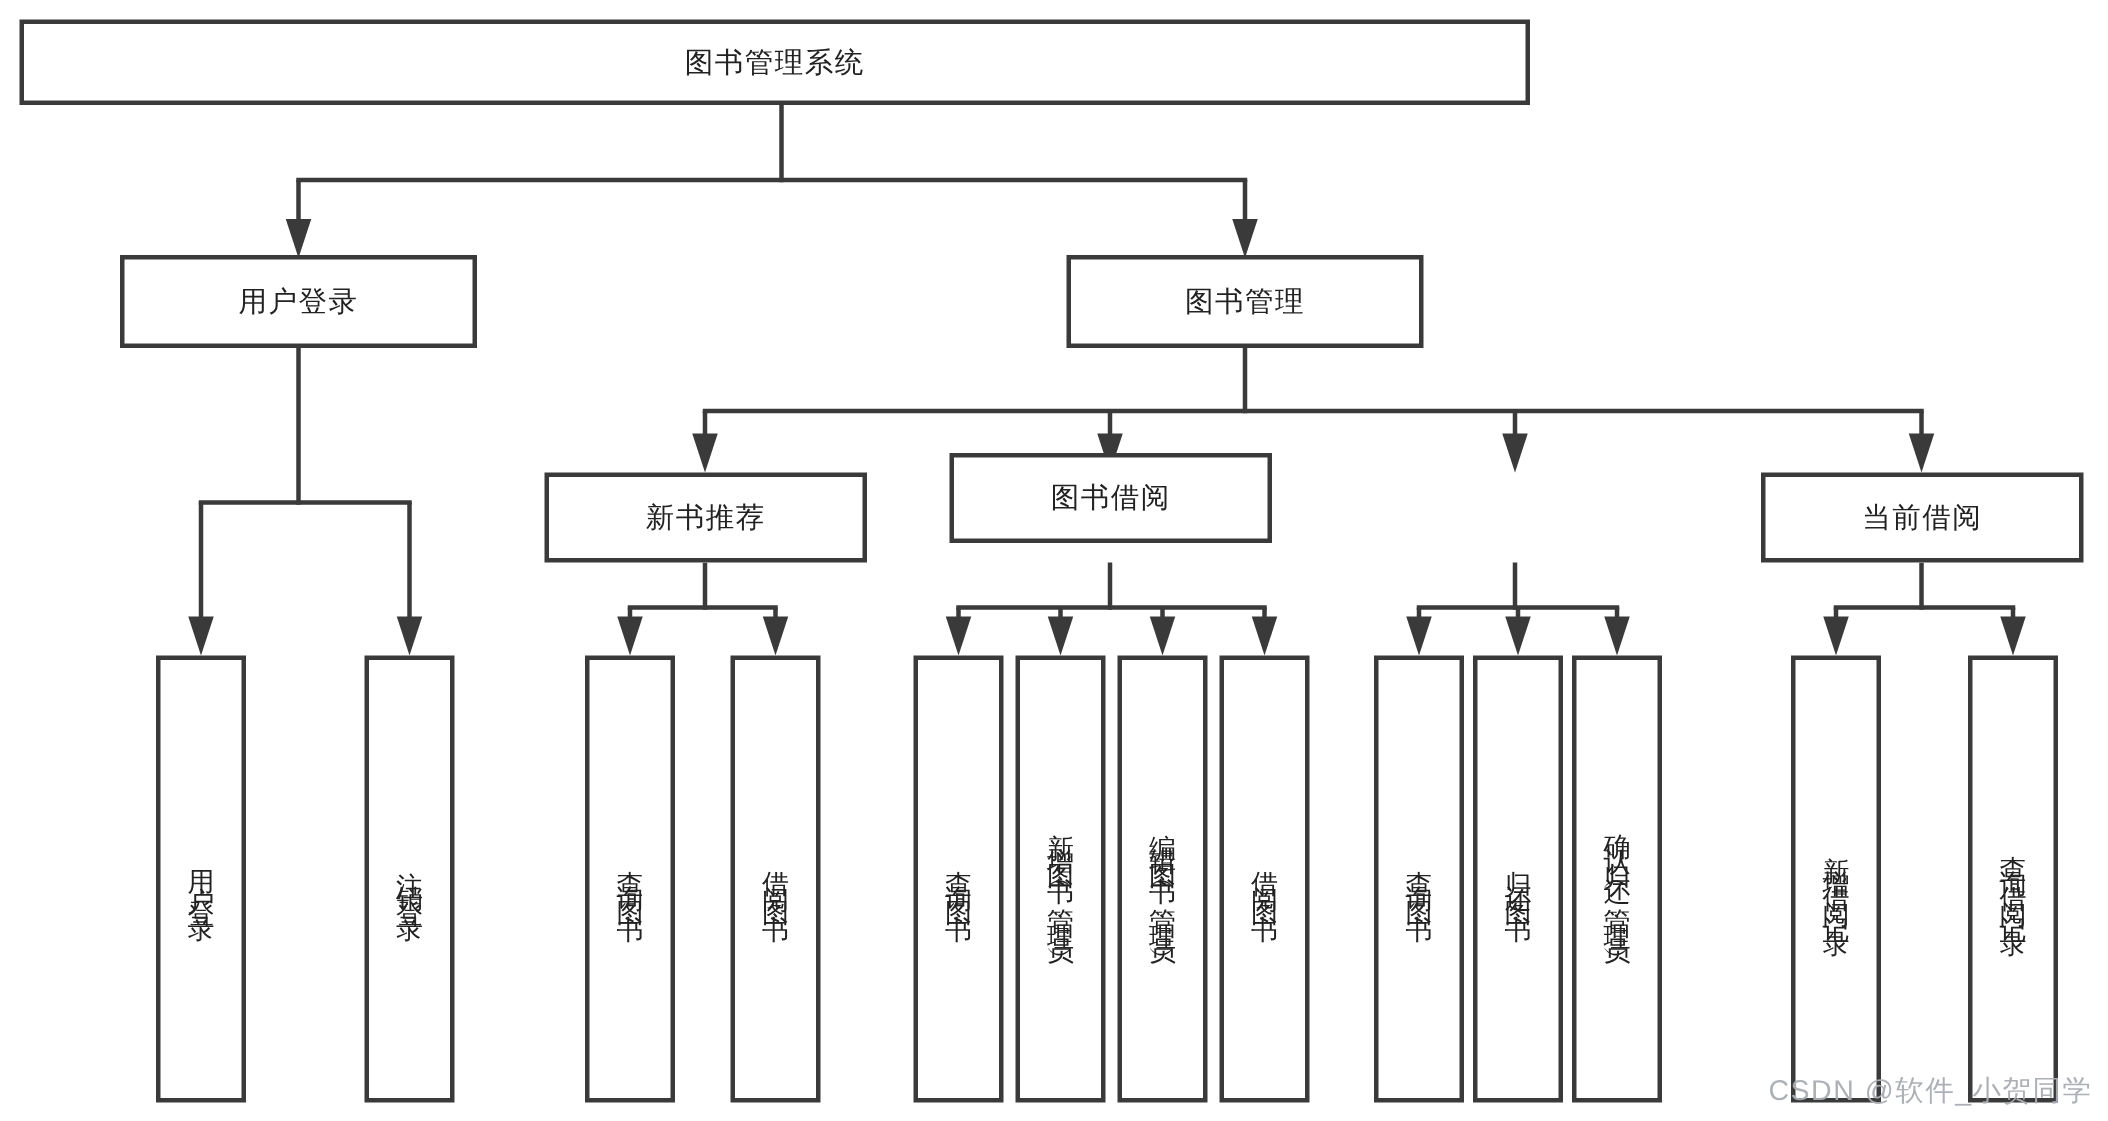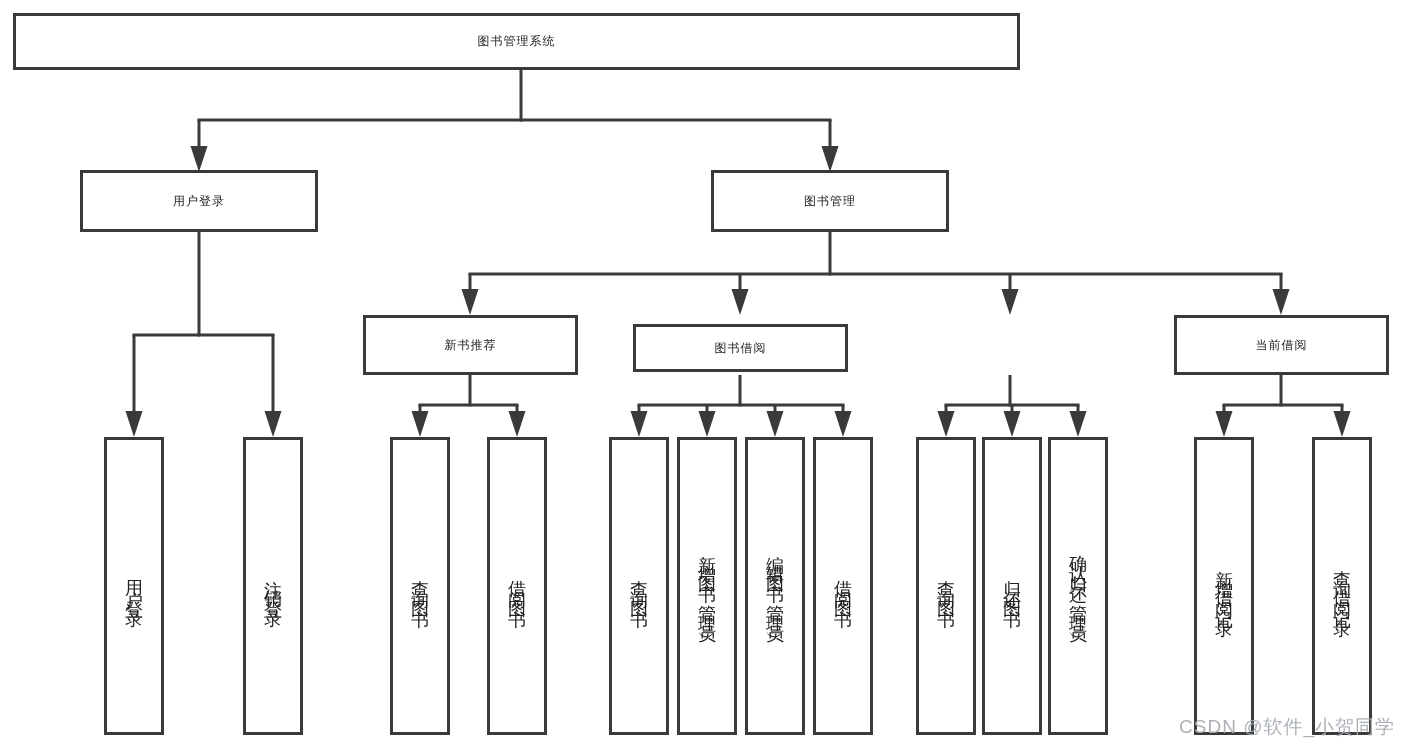--- a/index.html
+++ b/index.html
@@ -28,21 +28,21 @@
     box-sizing: border-box;
     border: 3px solid #3a3a3a;
     background: #ffffff;
     display: flex;
     align-items: center;
     justify-content: center;
     color: #222222;
     z-index: 1;
   }
   .hnode {
-    font-size: 12px;
+    font-size: 19px;
     letter-spacing: 1px;
     white-space: nowrap;
   }
   .vnode {
     width: 60px;
     height: 298px;
   }
   .vnode .vtext {
     writing-mode: vertical-rl;
     text-orientation: mixed;
@@ -144,21 +144,21 @@
   <div class="node hnode" style="left:80px; top:170px; width:238px; height:62px;">
     <span>用户登录</span>
   </div>
   <div class="node hnode" style="left:363px; top:315px; width:215px; height:60px;">
     <span>新书推荐</span>
   </div>
 
   <div class="node hnode" style="left:711px; top:170px; width:238px; height:62px;">
     <span>图书管理</span>
   </div>
-  <div class="node hnode" style="left:633px; top:324px; width:215px; height:48px;font-family:Liberation Serif, serif;">
+  <div class="node hnode" style="left:633px; top:302px; width:215px; height:60px;font-family:Liberation Serif, serif;">
     <span>图书借阅</span>
   </div>
   <div class="node hnode" style="left:1174px; top:315px; width:215px; height:60px;">
     <span>当前借阅</span>
   </div>
 
   <div class="node vnode" style="left:104px; top:437px;">
     <span class="vtext">用户登录</span>
   </div>
   <div class="node vnode" style="left:243px; top:437px;">

